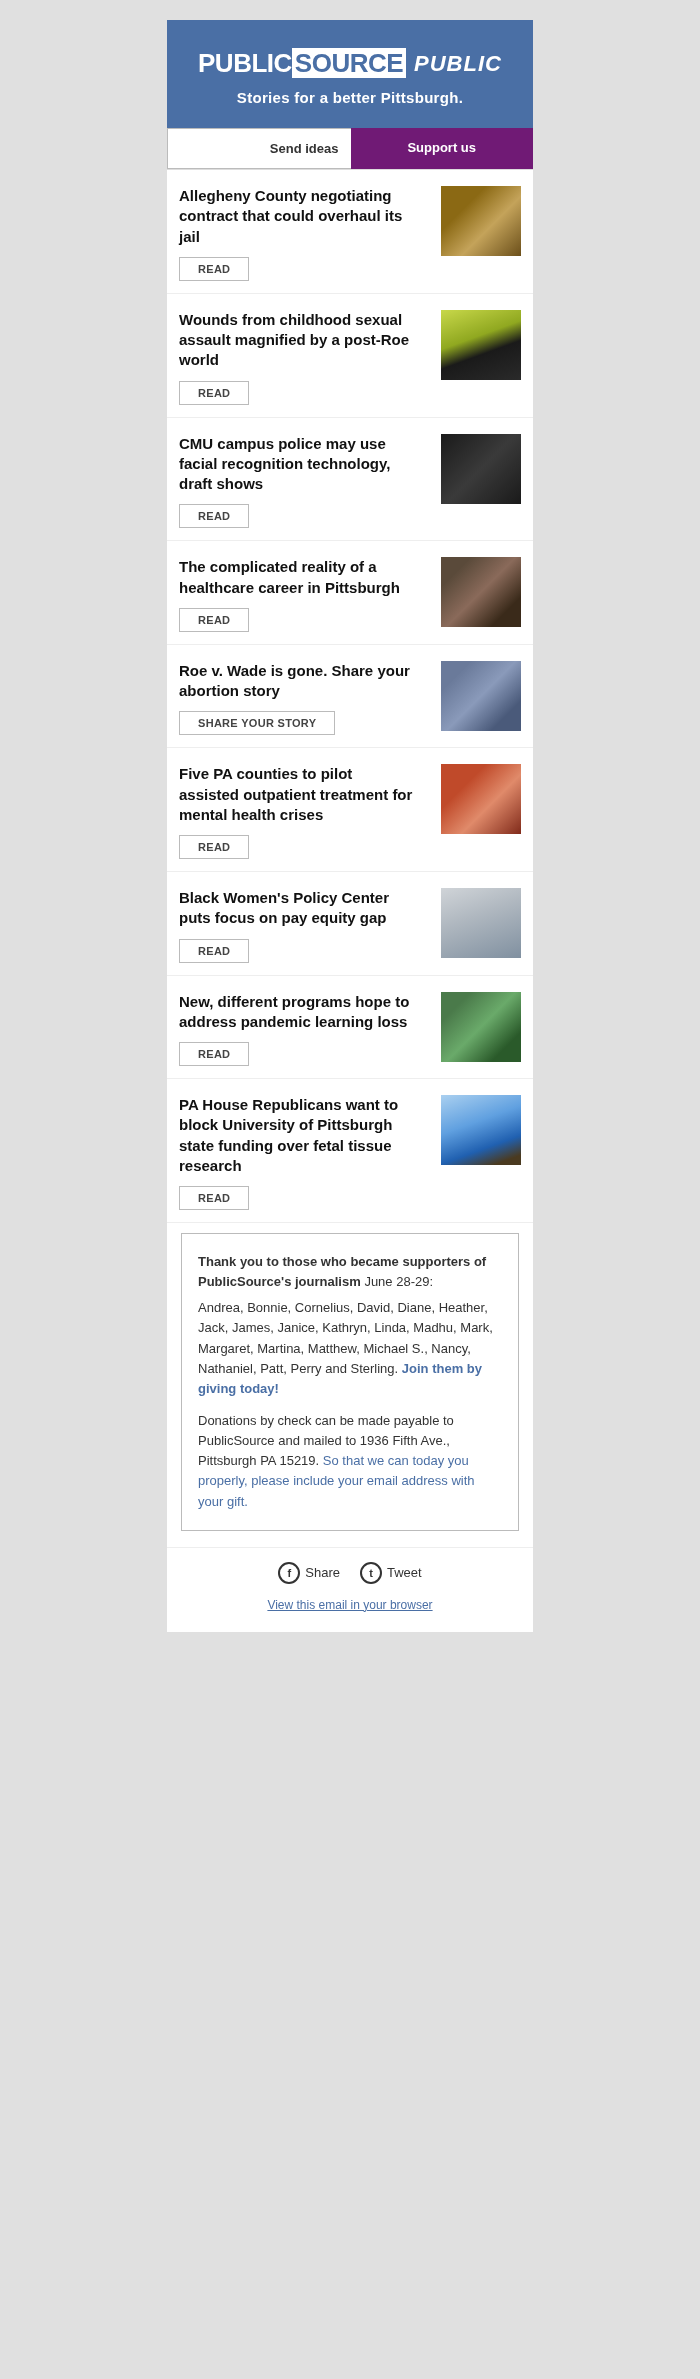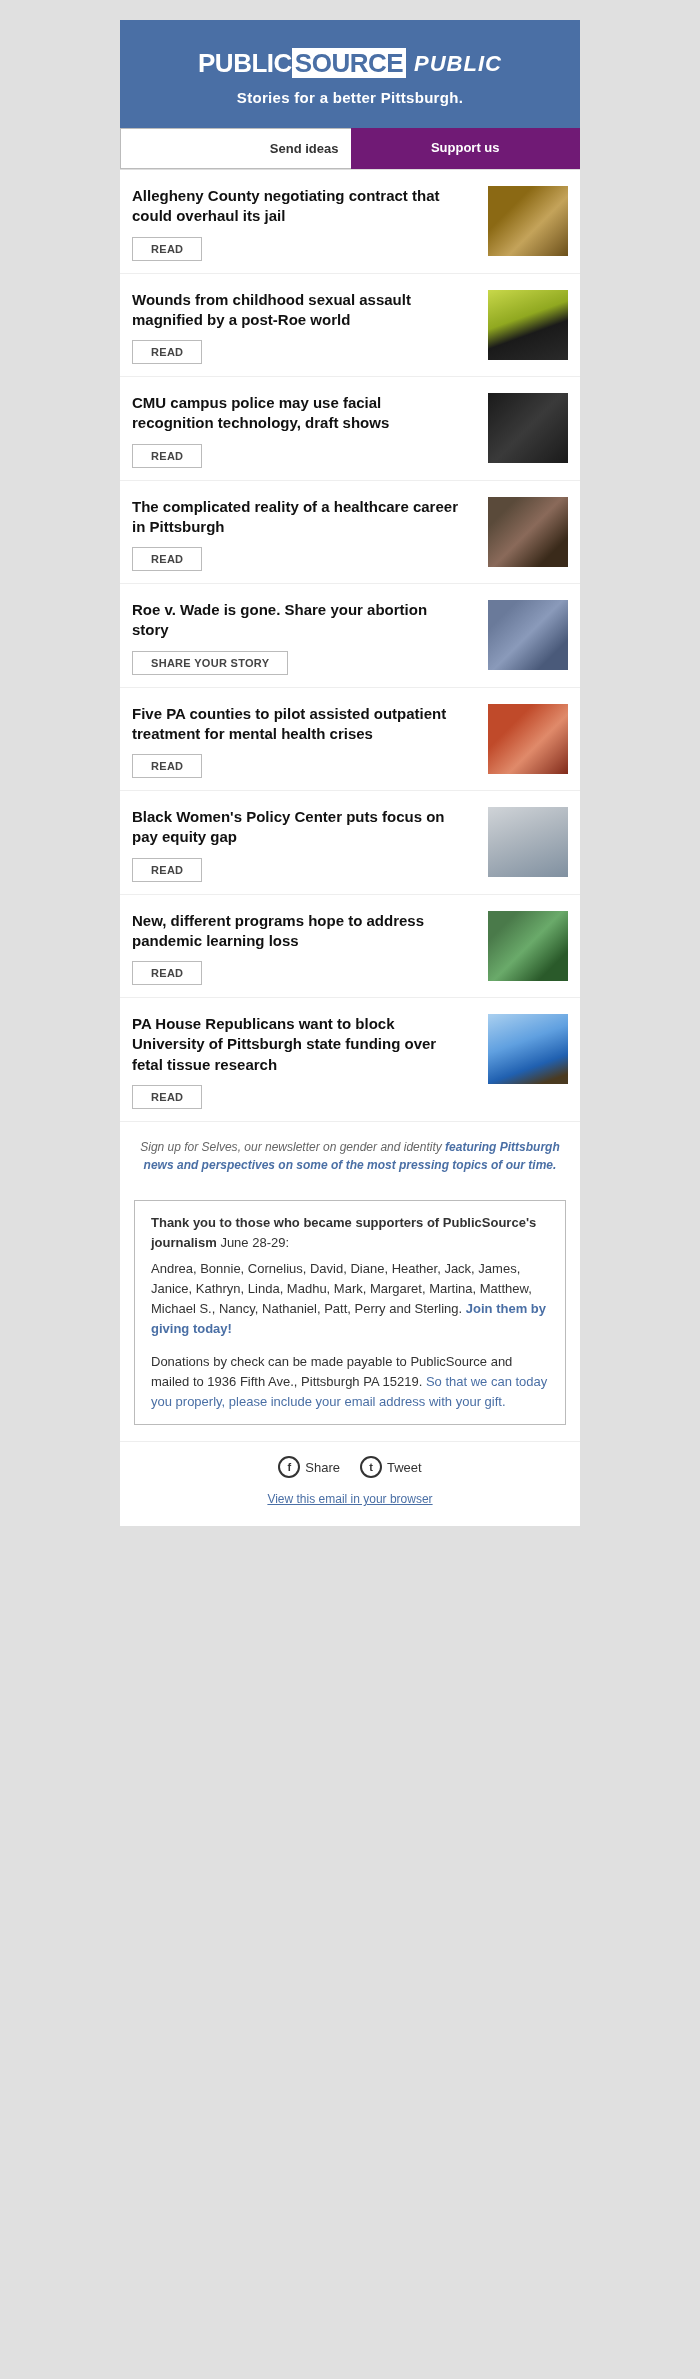--- a/index.html
+++ b/index.html
@@ -4,21 +4,21 @@
   <style>
     * { box-sizing: border-box; margin: 0; padding: 0; }
     body {
       font-family: Arial, sans-serif;
       background: #e0e0e0;
       display: flex;
       justify-content: center;
       padding: 20px 0;
     }
     .email-container {
-      width: 460px;
+      width: 366px;
       background: #ffffff;
     }
     
     .header {
       background: #4a6fa5;
       padding: 28px 20px 22px;
       text-align: center;
     }
     .logo-row {
       display: flex;
@@ -126,21 +126,21 @@
       line-height: 1.5;
     }
     .newsletter-note .highlight {
       color: #4a6fa5;
       font-weight: bold;
     }
     
     .thank-you-box {
       margin: 10px 14px 16px;
       border: 1px solid #bbb;
-      padding: 12px 16px;
+      padding: 18px 16px;
       font-size: 13px;
       line-height: 1.55;
       color: #333;
     }
     .thank-you-box .thank-title {
       font-weight: bold;
       margin-bottom: 4px;
     }
     .thank-you-box .join-link {
       color: #4a6fa5;
@@ -279,23 +279,20 @@
   </div>
       <div class="story-item">
     <div class="story-content">
       <div class="story-title">PA House Republicans want to block University of Pittsburgh state funding over fetal tissue research</div>
       <div class="read-btn">READ</div>
     </div>
     <div class="story-image-placeholder img-pitt"></div>
   </div>
     </div>
 
-  <div class="newsletter-note">
-    <span>Sign up for <em>Selves</em>, our newsletter on gender and identity </span><span class="highlight">featuring Pittsburgh news and perspectives on some of the most pressing topics of our time.</span>
-  </div>
 
   <div class="thank-you-box">
     <p>
       <span class="thank-title">Thank you to those who became supporters of PublicSource's journalism</span>
       <span> June 28-29:</span>
     </p>
     <p style="margin-top:6px;">
       <span>Andrea, Bonnie, Cornelius, David, Diane, Heather, Jack, James, Janice, Kathryn, Linda, Madhu, Mark, Margaret, Martina, Matthew, Michael S., Nancy, Nathaniel, Patt, Perry and Sterling.</span>
       <span> </span><span class="join-link">Join them by giving today!</span>
     </p>

